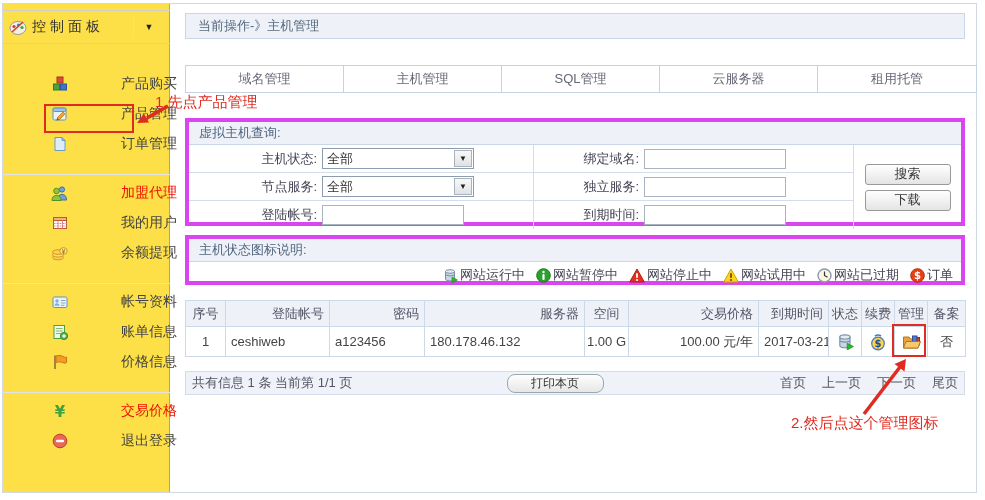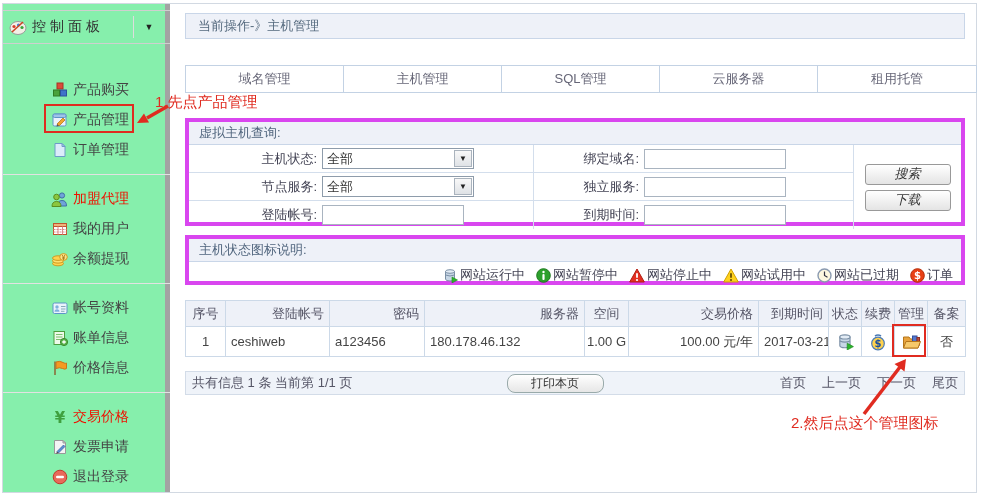--- a/index.html
+++ b/index.html
@@ -1,30 +1,30 @@
 <!DOCTYPE html>
 <html><head>
 <meta charset="utf-8">
 <style>
   * { margin:0; padding:0; box-sizing:border-box; }
   body { font-family:"Liberation Sans","DejaVu Sans",sans-serif; background:#fff; }
   .page { position:relative; width:985px; height:500px; background:#fff; overflow:hidden; font-size:13px; color:#444; }
   .frame { position:absolute; left:2px; top:3px; width:975px; height:490px; border:1px solid #d2d9e2; }
 
   
-  .sidebar { position:absolute; left:3px; top:4px; width:167px; height:488px; background:#86efac; border-right:5px solid #a3a3a3; }
+  .sidebar { position:absolute; left:3px; top:4px; width:167px; height:488px; background:#fde047; border-right:1px solid #a3a3a3; }
   .sb-header { position:absolute; left:0; top:6px; width:167px; height:34px; border-top:1px solid #cfcfcf; border-bottom:1px solid #cfcfcf; display:flex; align-items:center; padding:0 6px; cursor:pointer; }
   .sb-header .sb-title { font-size:14px; color:#333; letter-spacing:4px; margin-left:5px; }
   .sb-header .sb-divider { width:1px; height:22px; background:#ddd; margin-left:auto; }
   .sb-header .sb-caret { width:30px; text-align:center; font-size:9px; color:#222; }
   .sb-groups { position:absolute; left:0; top:40px; width:167px; }
   .sb-group { padding:9px 0; }
   .sb-group + .sb-group { border-top:1px solid #e2e2e2; }
   .sb-group:first-child { margin-top:22px; }
-  .sb-item { height:30px; display:flex; align-items:center; padding-left:48px; cursor:pointer; }
+  .sb-item { height:30px; display:flex; padding-left:48px; cursor:pointer;gap:48px; }
   .sb-item .icon { width:17px; height:17px; flex:0 0 17px; margin-right:5px; display:flex; align-items:center; justify-content:center; }
   .sb-item span.lbl { font-size:14px; color:#444; white-space:nowrap; }
   .sb-item.red span.lbl { color:#ee1000; }
 
   
   .breadcrumb { position:absolute; left:185px; top:13px; width:780px; height:26px; background:#eef1f8; border:1px solid #c9d6e8; line-height:24px; padding-left:12px; color:#556a7e; }
   .tabs { position:absolute; left:185px; top:65px; width:792px; height:28px; border:1px solid #c3d2e4; display:grid; grid-template-columns:repeat(5,1fr); }
   .tab { display:flex; align-items:center; justify-content:center; color:#667; background:#fff; border-right:1px solid #c3d2e4; cursor:pointer; }
   .tab:last-child { border-right:none; }
 
@@ -34,21 +34,21 @@
   .query { top:118px; height:108px; }
   .qgrid { display:grid; grid-template-columns:345px 320px 1fr; grid-auto-rows:28px; }
   .qcell { display:flex; align-items:center; border-right:1px solid #d3deec; border-bottom:1px solid #d3deec; }
   .qcell.last { border-bottom:none; }
   .qlabel { width:133px; text-align:right; padding-right:5px; color:#445; white-space:nowrap; }
   .qlabel.r2 { width:110px; }
   .sel { width:152px; height:21px; border:1px solid #8e9cab; background:#fff; display:flex; align-items:center; padding-left:4px; color:#333; cursor:pointer; }
   .sel .selbtn { margin-left:auto; width:18px; height:17px; margin-right:1px; background:linear-gradient(#f8f8f8,#dfe2e6); border:1px solid #aab3bd; display:flex; align-items:center; justify-content:center; font-size:8px; color:#222; }
   .inp { width:142px; height:20px; border:1px solid #a9b4c0; background:#fff; font-size:13px; padding:0 3px; font-family:inherit; }
   .qbtns { grid-column:3; grid-row:1/4; border-bottom:none; display:flex; flex-direction:column; align-items:center; justify-content:center; gap:5px; border-right:none; }
-  .btn-std { width:86px; height:21px; border:1px solid #999; border-radius:3px; background:linear-gradient(#ffffff,#e4e4e4); font-size:13px; color:#333; display:flex; align-items:center; justify-content:center; cursor:pointer; font-family:inherit;font-style:italic; }
+  .btn-std { width:86px; height:21px; border:1px solid #999; border-radius:3px; background:linear-gradient(#ffffff,#e4e4e4); font-size:13px; color:#333; display:flex; align-items:center; justify-content:center; cursor:pointer; font-family:inherit; }
 
   .legend { top:235px; height:50px; }
   .legend-row { height:26px; display:flex; align-items:center; justify-content:flex-end; padding-right:8px; gap:11px; }
   .leg-item { display:inline-flex; align-items:center; gap:2px; color:#445; }
 
   
   .htable { position:absolute; left:185px; top:300px; width:780px; border-collapse:collapse; table-layout:fixed; }
   .htable th, .htable td { border:1px solid #ccd9e8; font-weight:normal; padding:0 5px; white-space:nowrap; overflow:hidden; }
   .htable th { height:26px; background:#eef1f8; color:#556; text-align:right; }
   .htable td { height:30px; color:#444; background:#fff; }
@@ -202,31 +202,20 @@
       </div>
 
       <div class="sb-group">
         <div class="sb-item red">
           <span class="icon">
             <svg width="16" height="16" viewBox="0 0 16 16">
                 <text x="8" y="13.5" font-size="15" text-anchor="middle" fill="#3fa03f" font-weight="bold" font-family="DejaVu Sans, sans-serif">¥</text>
               </svg>
           </span>
           <span class="lbl">交易价格</span>
-        </div>
-        <div class="sb-item">
-          <span class="icon">
-            <svg width="16" height="16" viewBox="0 0 16 16">
-                <path d="M2.5 1.5 H11 L13.5 4 V14.5 H2.5 Z" fill="#f4f4f4" stroke="#999"></path>
-                <path d="M11 1.5 V4 H13.5 Z" fill="#ddd" stroke="#999"></path>
-                <path d="M5 12.5 L11.5 6 L13 7.5 L6.5 14 Z" fill="#5b8ed6" stroke="#36619e" stroke-width="0.7"></path>
-                <path d="M4.2 14.8 L5 12.5 L6.5 14 Z" fill="#444"></path>
-              </svg>
-          </span>
-          <span class="lbl">发票申请</span>
         </div>
         <div class="sb-item">
           <span class="icon">
             <svg width="16" height="16" viewBox="0 0 16 16">
                 <circle cx="8" cy="8" r="6.8" fill="#e8695a" stroke="#c0392b"></circle>
                 <rect x="4" y="6.8" width="8" height="2.4" rx="1.2" fill="#fff"></rect>
               </svg>
           </span>
           <span class="lbl">退出登录</span>
         </div>

